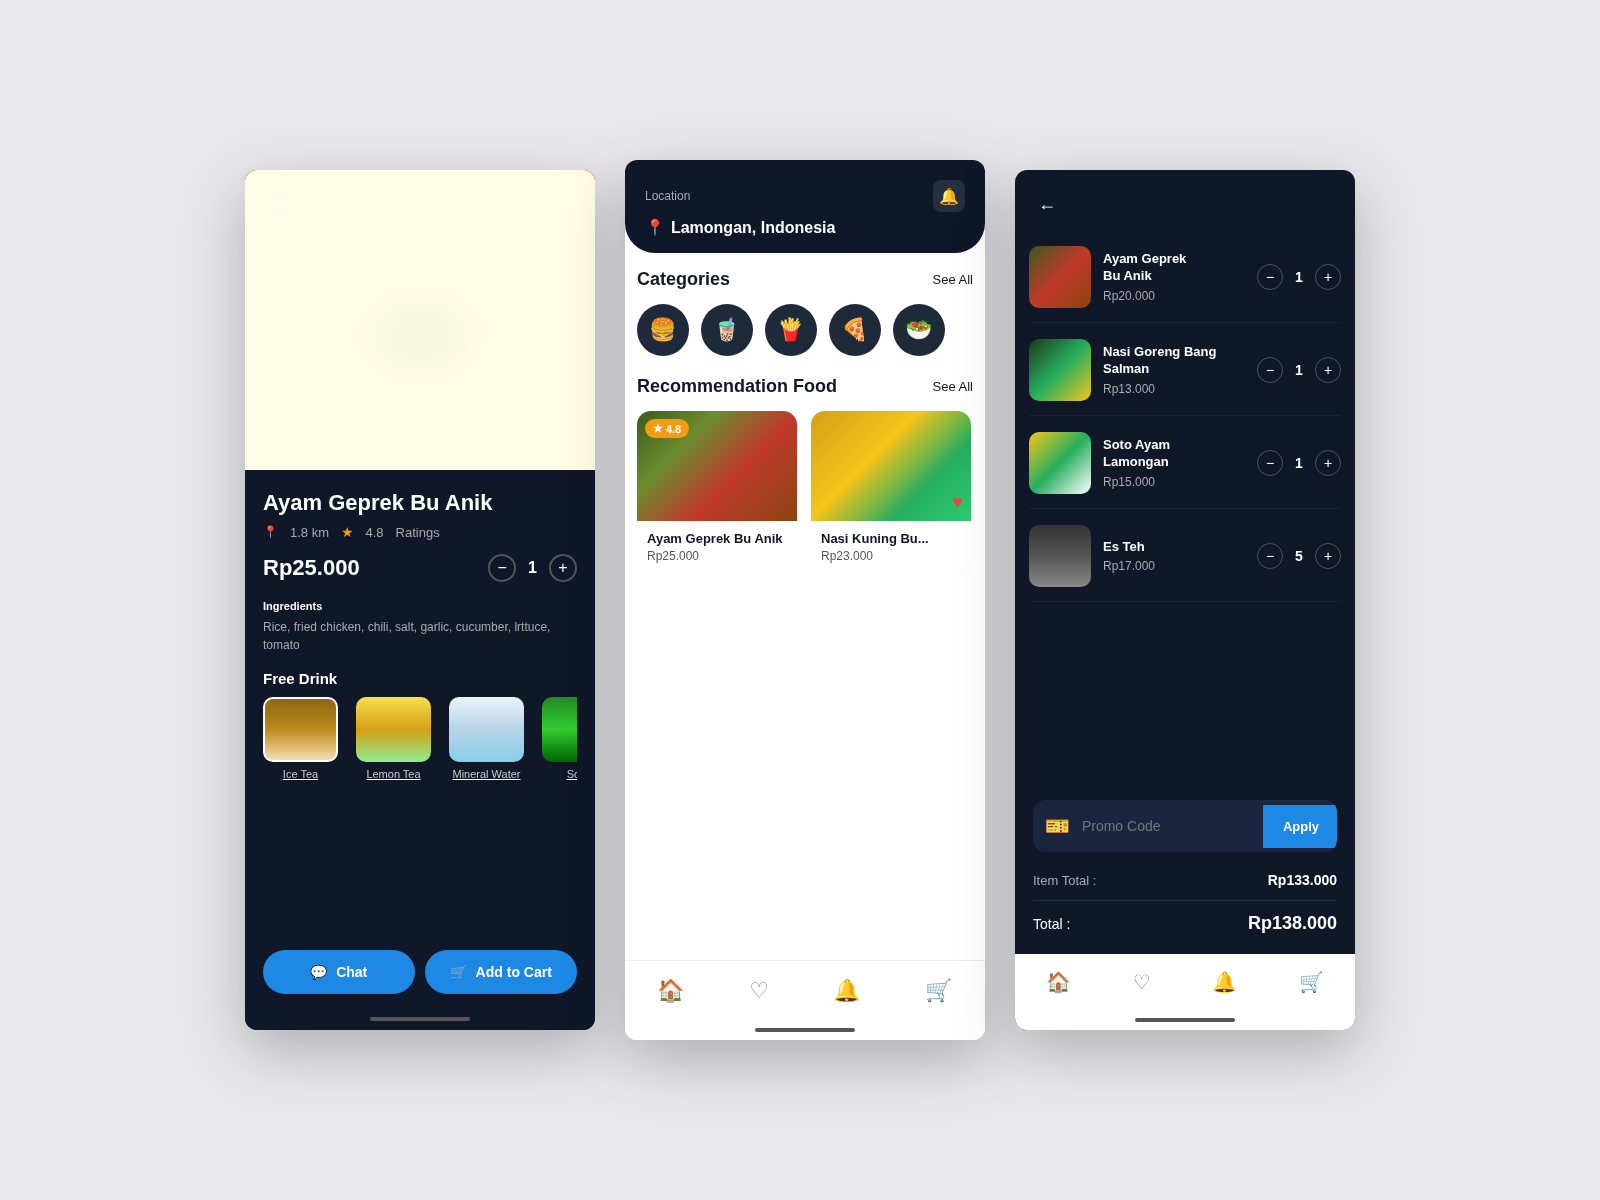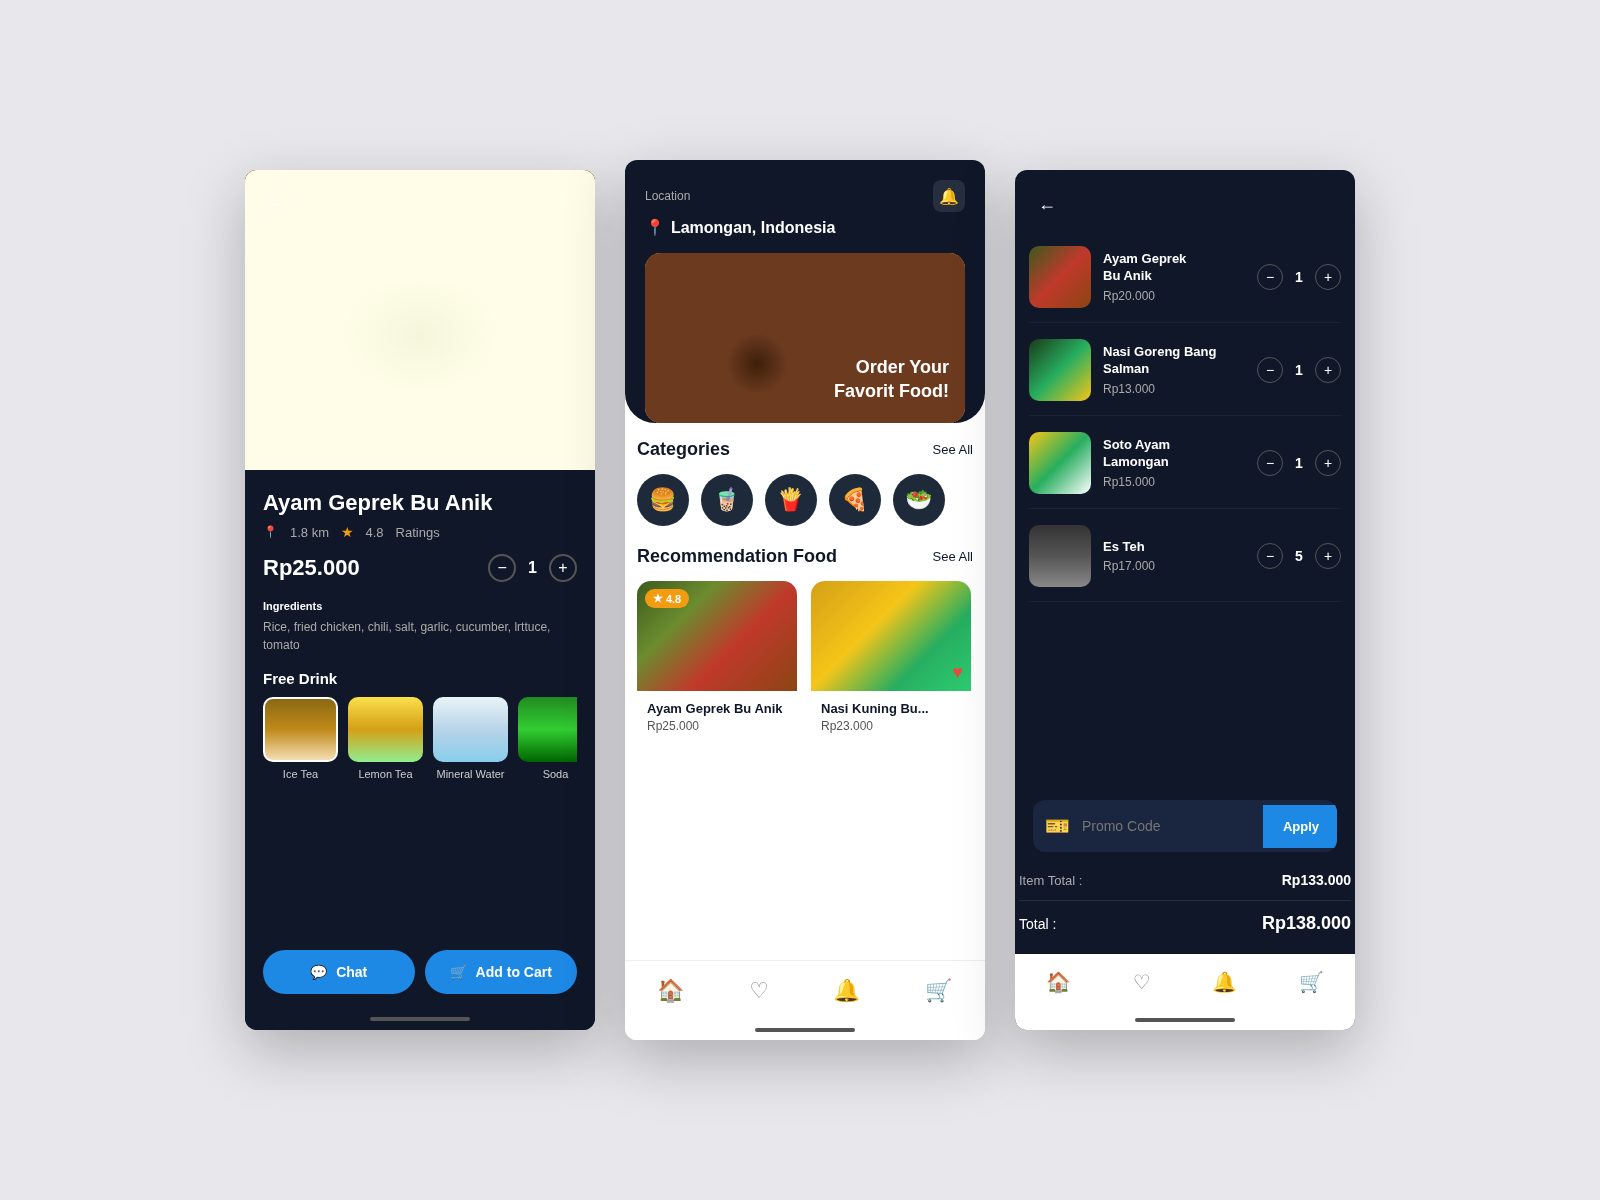--- a/index.html
+++ b/index.html
@@ -137,23 +137,24 @@
       margin-bottom: 16px;
     }
     .free-drink-title {
       font-size: 15px;
       font-weight: 700;
       color: white;
       margin-bottom: 10px;
     }
     .drink-scroll {
       display: flex;
-      gap: 10px;
+      gap: 18px;
       overflow-x: hidden;
       margin-bottom: 20px;
+      text-decoration: underline;
     }
     .drink-item {
       display: flex;
       flex-direction: column;
       align-items: center;
       gap: 6px;
     }
     .drink-thumb {
       width: 75px;
       height: 65px;
@@ -541,21 +542,21 @@
     .promo-apply-btn {
       background: #1e88e5;
       color: #ffffff;
       border: none;
       padding: 14px 20px;
       font-size: 13px;
       font-weight: 700;
       cursor: pointer;
     }
     .totals {
-      padding: 0 4px 14px;
+      padding: 0 18px 14px;
       flex-shrink: 0;
     }
     .total-row {
       display: flex;
       justify-content: space-between;
       align-items: center;
       padding: 6px 0;
     }
     .total-label {
       font-size: 13px;
@@ -678,24 +679,20 @@
 <div class="phone">
   <div class="phone2">
     <div class="top-section">
       <div class="location-header">
         <span class="location-label">Location</span>
         <div class="notif-icon">🔔</div>
       </div>
       <div class="location-name">
         <span>📍</span>
         <span>Lamongan, Indonesia</span>
-      </div>
-      <div class="banner">
-        <div class="banner-visual"></div>
-        <div class="banner-text">Order Your<br>Favorit Food!</div>
       </div>
     </div>
 
     <div class="scroll-content">
       <div class="section-header">
         <span class="title">Categories</span>
         <span class="see-all">See All</span>
       </div>
 
       <div class="categories-row">

